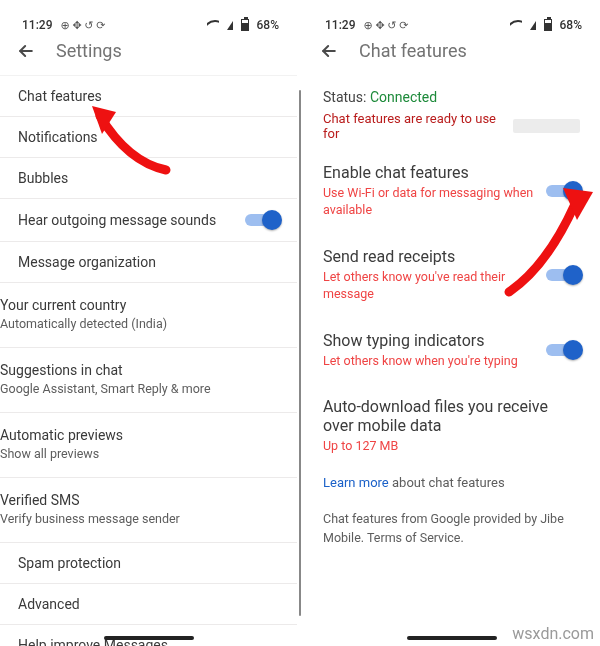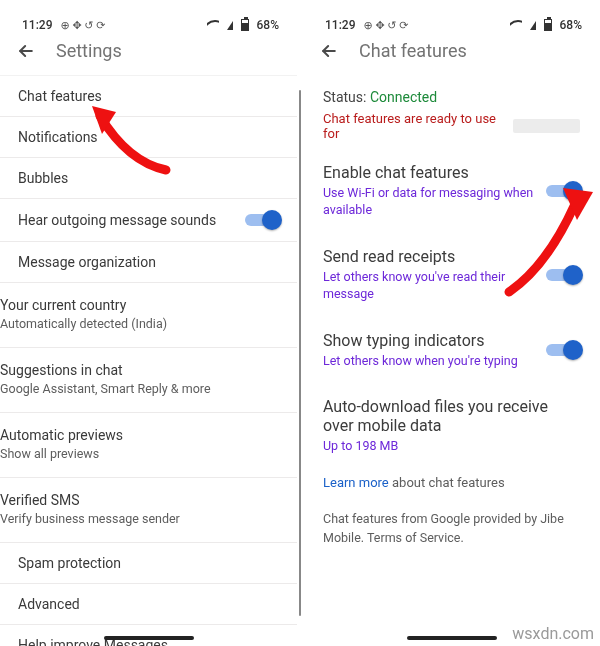--- a/index.html
+++ b/index.html
@@ -69,21 +69,21 @@
   .toggle .thumb{position:absolute;right:-3px;top:-1px;width:20px;height:20px;border-radius:50%;background:#1f62c9;box-shadow:0 1px 2px rgba(0,0,0,.3);}
   
   .block{padding:14px 20px 8px 20px;}
   .status-line{font-size:14px;color:#444;}
   .status-line .connected{color:#1d8a3a;}
   .status-sub{font-size:13px;color:#b91c1c;margin-top:6px;display:flex;align-items:center;gap:5px;}
   .blur{display:inline-block;width:70px;height:14px;background:#ececec;border-radius:2px;}
   .row2{display:flex;align-items:center;justify-content:space-between;padding:14px 20px;gap:10px;}
   .row2 .txt{flex:1}
   .row2 .title{font-size:16px;color:#3c3c3c;}
-  .row2 .sub{font-size:12.5px;color:#6d28d9;margin-top:3px;line-height:1.35;}
+  .row2 .sub{font-size:12.5px;color:#ef4444;margin-top:3px;line-height:1.35;}
   .learn{font-size:13px;color:#5d5d5d;padding:6px 20px 2px 20px;}
   .learn .lnk{color:#1b61c8;}
   .footer-note{font-size:12.5px;color:#5d5d5d;padding:18px 20px 0 20px;line-height:1.5;}
   
   .navbar{position:absolute;bottom:6px;left:0;right:0;display:flex;justify-content:center;}
   .navbar .pill{width:90px;height:4px;border-radius:3px;background:#222;}
   
   .arrow{position:absolute;pointer-events:none;}
   .arrow svg{display:block;}
   
@@ -267,21 +267,21 @@
       </div>
       <div class="toggle">
           <div class="track"></div>
           <div class="thumb"></div>
         </div>
     </div>
 
     <div class="row2">
       <div class="txt">
         <div class="title">Auto-download files you receive over mobile data</div>
-        <div class="sub">Up to 198 MB</div>
+        <div class="sub">Up to 127 MB</div>
       </div>
     </div>
 
     <div class="learn">
       <span class="lnk">Learn more</span><span> about chat features</span>
     </div>
 
     <div class="footer-note">Chat features from Google provided by Jibe Mobile. Terms of Service.</div>
 
     <div class="navbar">

